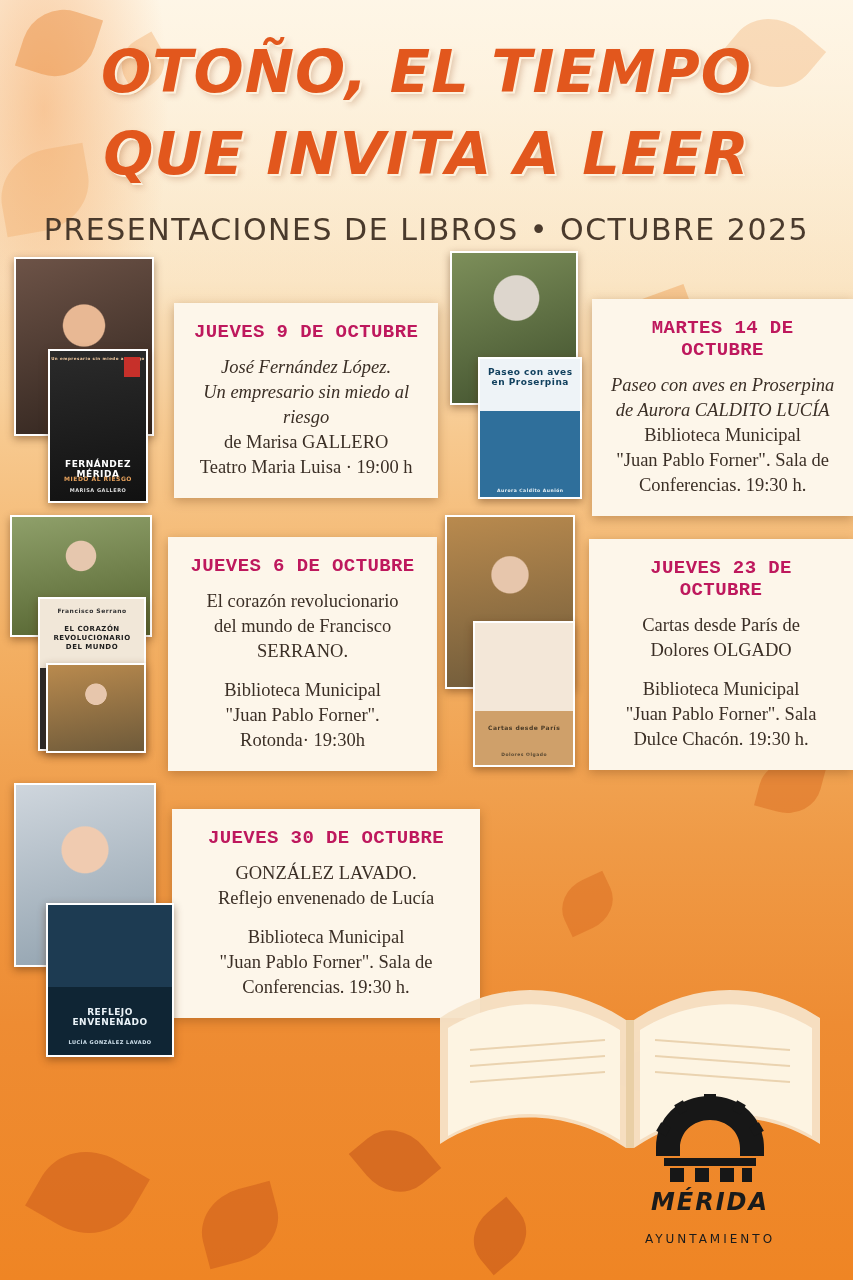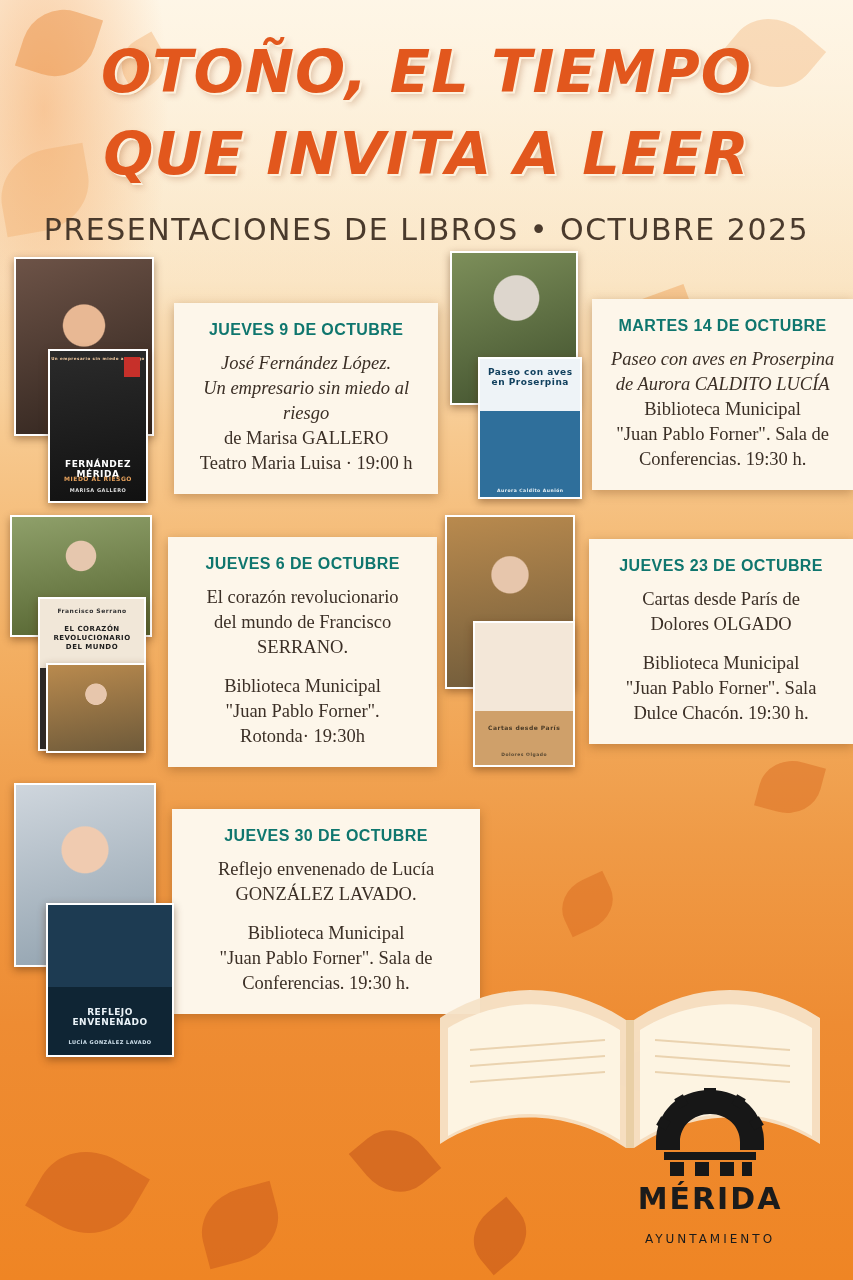--- a/index.html
+++ b/index.html
@@ -91,24 +91,24 @@
   }
   .card {
     background: #fdf6ea;
     box-shadow: 0 3px 10px rgba(110,60,20,.35);
     padding: 14px 18px 18px;
     text-align: center;
     color: #3b2f26;
   }
   .card h3 {
     margin: 4px 0 12px;
-    font-family: Liberation Sans, sans-serif;
-    font-size: 16px;
+    font-family: Liberation Mono, monospace;
+    font-size: 19px;
     letter-spacing: .4px;
-    color: #0f766e;
+    color: #be185d;
   }
   .card p {
     margin: 0;
     font-family: "Liberation Serif", serif;
     font-size: 18.5px;
     line-height: 1.35;
   }
   .card p.it { font-style: italic; }
   .card p.sp { margin-top: 14px; }
 
@@ -172,24 +172,25 @@
     position: absolute;
     right: 48px; bottom: 34px;
     width: 190px;
     text-align: center;
     z-index: 7;
   }
   .logo-mark { width: 120px; height: 88px; margin: 0 auto 4px; }
   .logo-name {
     font-family: "DejaVu Sans", sans-serif;
     font-weight: bold;
-    font-size: 30px;
+    font-size: 24px;
     letter-spacing: 2px;
     color: #1b1b1b;
     line-height: 1;
+    font-style: italic;
   }
   .logo-sub {
     font-family: "DejaVu Sans", sans-serif;
     font-size: 12px;
     letter-spacing: 3px;
     color: #1b1b1b;
     margin-top: 18px;
   }
 </style>
 </head>
@@ -310,22 +311,22 @@
   <div class="event" style="margin-left:14px; margin-top:6px; height:280px;">
     <div class="imgstack" style="width:152px; height:280px;">
       <div class="photo ph-blonde" style="left:0; top:0; width:138px; height:180px;"></div>
       <div class="cover cv-lake" style="left:32px; top:120px; width:100px; height:150px;padding-left:24px;">
         <div class="cv-txt" style="bottom:28px; font-size:9px; color:#eaf3f8;">REFLEJO ENVENENADO</div>
         <div class="cv-txt" style="bottom:10px; font-size:5px; color:#cfe1ec;">LUCÍA GONZÁLEZ LAVADO</div>
       </div>
     </div>
     <div class="card" style="width:272px; margin-top:26px; margin-left:6px;">
       <h3>JUEVES 30 DE OCTUBRE</h3>
+      <p>GONZÁLEZ LAVADO.</p>
       <p>Reflejo envenenado de Lucía</p>
-      <p>GONZÁLEZ LAVADO.</p>
       <p class="sp">Biblioteca Municipal</p>
       <p>"Juan Pablo Forner".  Sala de</p>
       <p>Conferencias. 19:30 h.</p>
     </div>
   </div>
 
   <div class="logo">
     <svg class="logo-mark" viewBox="0 0 120 88">
       <path d="M60 2 C28 2 6 24 6 54 L6 62 L30 62 L30 54 C30 38 43 26 60 26 C77 26 90 38 90 54 L90 62 L114 62 L114 54 C114 24 92 2 60 2 Z" fill="#171717"></path>
       <g fill="#171717">

